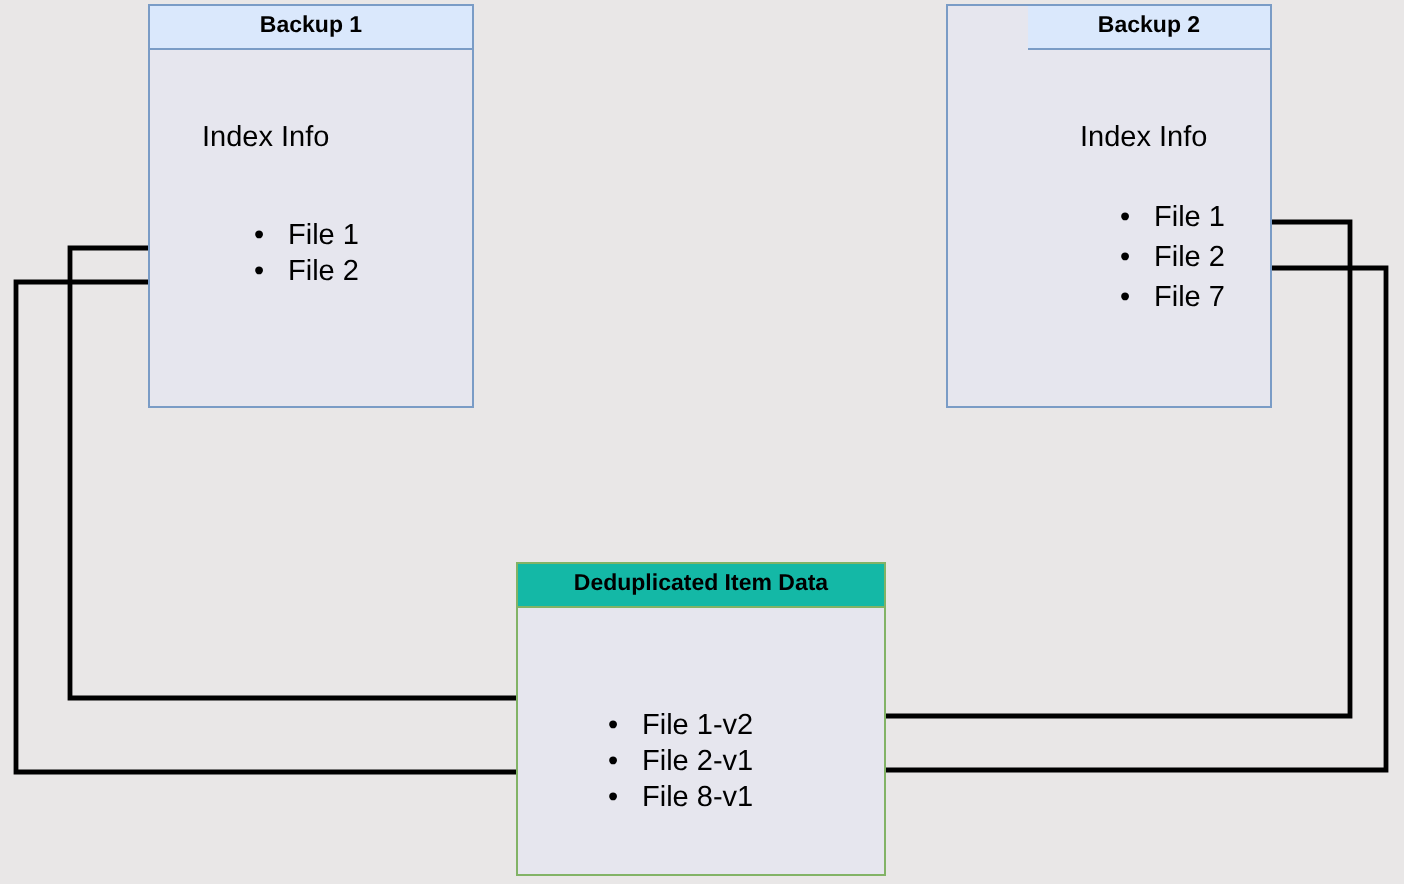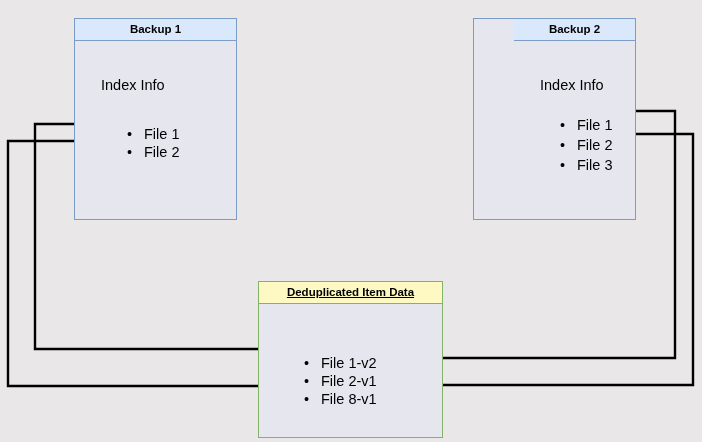--- a/index.html
+++ b/index.html
@@ -35,33 +35,31 @@
     height: 22px;
     line-height: 20px;
     text-align: center;
     font-size: 11.5px;
     font-weight: bold;
     color: #000000;
     border-bottom: 1px solid;
   }
   .node-blue {
     border-color: #7a9cc6;
-    margin-top: 16px;
   }
   .node-blue .node-header {
     background: #dae8fc;
     border-bottom-color: #7a9cc6;
   }
   .node-green {
     border-color: #82b366;
   }
   .node-green .node-header {
-    background: #fef9c3;
+    background: #14b8a6;
     border-bottom-color: #82b366;
-    text-decoration: underline;
   }
   .node-body {
     position: relative;
     height: calc(100% - 22px);
   }
   .index-label {
     position: absolute;
     left: 26px;
     top: 36px;
     font-size: 14.5px;
@@ -132,21 +130,21 @@
     </div>
   </div>
 
   <div class="node node-blue" style="left:473px; top:2px; width:163px; height:202px;padding-left:40px;">
     <div class="node-header">Backup 2</div>
     <div class="node-body">
       <div class="index-label">Index Info</div>
       <ul class="bullets bullets-b2">
         <li>File 1</li>
         <li>File 2</li>
-        <li>File 3</li>
+        <li>File 7</li>
       </ul>
     </div>
   </div>
 
   <div class="node node-green" style="left:258px; top:281px; width:185px; height:157px;">
     <div class="node-header">Deduplicated Item Data</div>
     <div class="node-body">
       <ul class="bullets bullets-dd">
         <li>File 1-v2</li>
         <li>File 2-v1</li>

